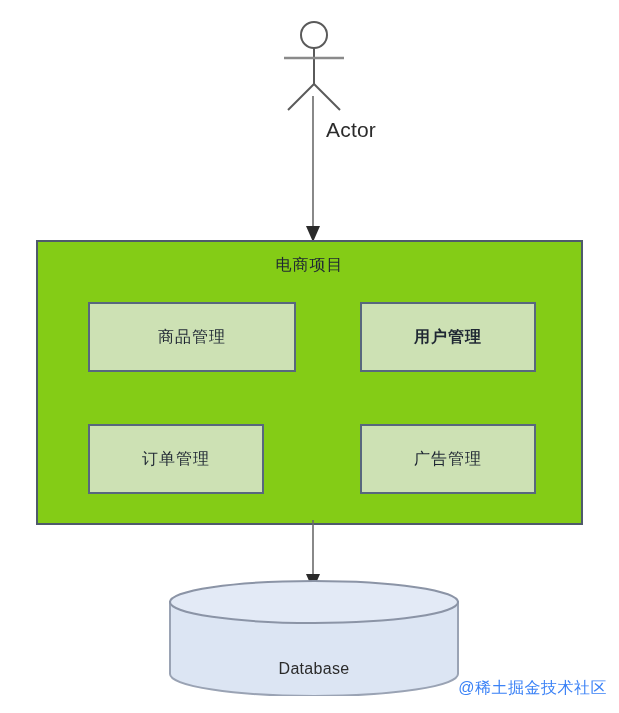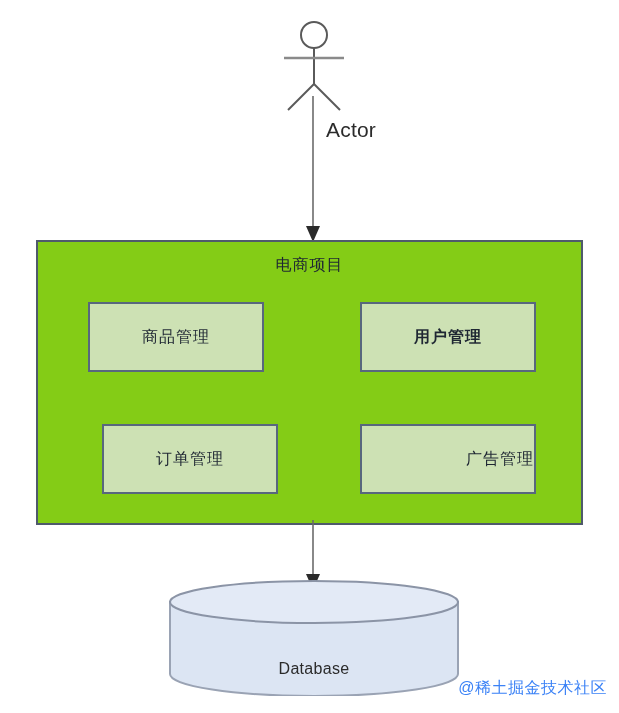--- a/index.html
+++ b/index.html
@@ -88,24 +88,24 @@
     box-sizing: border-box;
     display: flex;
     align-items: center;
     justify-content: center;
   }
   .module-label {
     font-size: 16px;
     color: #1f2733;
     letter-spacing: 1px;
   }
-  #module-box-0 { left: 50px;  top: 60px;  width: 176px; height: 70px; }
+  #module-box-0 { left: 50px;  top: 60px;  width: 208px; height: 70px; }
   #module-box-1 { left: 322px; top: 60px;  width: 176px; height: 70px; font-weight: bold; }
-  #module-box-2 { left: 64px;  top: 182px; width: 176px; height: 70px; }
-  #module-box-3 { left: 322px; top: 182px; width: 176px; height: 70px; justify-content: flex-end; }
+  #module-box-2 { left: 50px;  top: 182px; width: 176px; height: 70px; }
+  #module-box-3 { left: 322px; top: 182px; width: 176px; height: 70px; }
 
   
   #database-shape {
     position: absolute;
     left: 168px;
     top: 580px;
     width: 292px;
     height: 116px;
   }
   #database-label {

